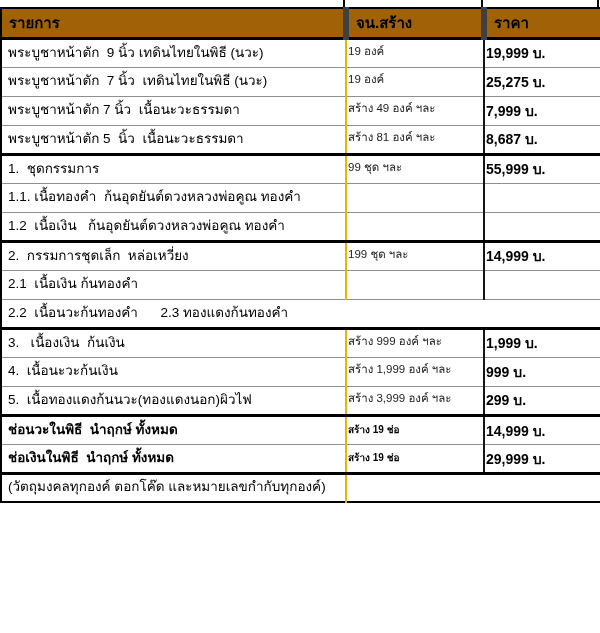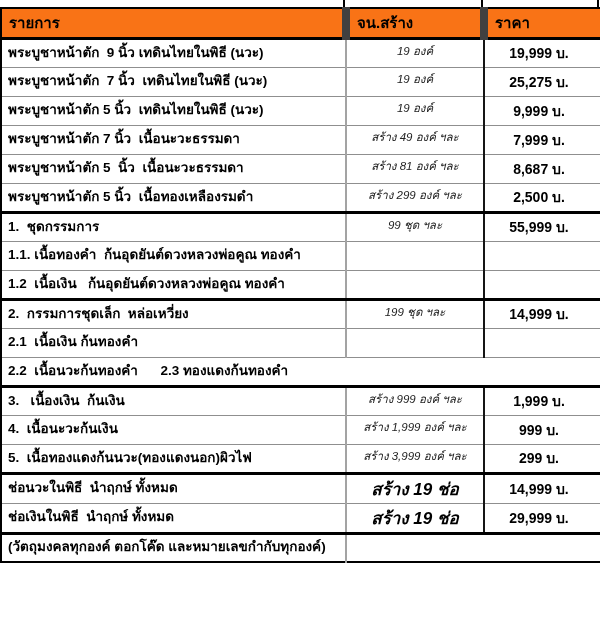--- a/index.html
+++ b/index.html
@@ -7,32 +7,32 @@
   .sheet{width:600px;position:relative;}
   
   .top-strip{height:7px;position:relative;background:#fff;}
   .top-strip .stub{position:absolute;top:0;width:2px;height:7px;background:#000;}
   .stub.s1{left:343px;} .stub.s2{left:481px;} .stub.s3{left:597px;}
 
   table{width:600px;border-collapse:collapse;table-layout:fixed;border:2.5px solid #000;}
   col.c1{width:345px;} col.c2{width:138px;} col.c3{width:117px;}
 
   tr{height:29px;}
-  tr.hdr{height:30px;background:#f97316;}
+  tr.hdr{height:30px;background:#a16207;}
   tr.hdr td{font-weight:bold;font-size:15px;padding-left:7px;vertical-align:middle;border-bottom:3px solid #000;}
-  tr.hdr td + td{border-left:8px solid #404040;}
+  tr.hdr td + td{border-left:6px solid #404040;}
 
   td{border-top:1px solid #8f8f8f;overflow:hidden;}
   tr.sec td{border-top:3px solid #000;}
 
-  td.c-item{font-size:13.5px;padding:1px 4px 2px 6px;vertical-align:middle;white-space:pre-wrap;line-height:1.15;font-weight:bold;}
-  td.c-qty{border-left:2px solid #a3a3a3;font-size:11.5px;color:#222;text-align:center;vertical-align:top;padding-top:2px;font-style:italic;}
-  td.c-price{border-left:2px solid #151515;font-size:14px;font-weight:bold;text-align:center;vertical-align:middle;padding-right:8px;white-space:nowrap;margin-top:33px;}
+  td.c-item{font-size:13.5px;padding:1px 4px 2px 6px;vertical-align:middle;white-space:pre-wrap;line-height:1.15;}
+  td.c-qty{border-left:2px solid #eab308;font-size:11.5px;color:#222;vertical-align:top;padding-top:2px;}
+  td.c-price{border-left:2px solid #151515;font-size:14px;font-weight:bold;text-align:left;vertical-align:middle;padding-right:8px;white-space:nowrap;margin-top:33px;}
   td.b{font-weight:bold;margin-left:40px;}
-  td.qb{font-size:17px;vertical-align:middle;padding-top:0;color:#000;}
+  td.qb{font-size:10px;vertical-align:middle;padding-top:0;color:#000;}
   tr.topprice td.c-price{vertical-align:top;padding-top:3px;}
 </style>
 </head>
 <body>
 
 <div class="sheet">
   <div class="top-strip">
     <div class="stub s1"></div>
     <div class="stub s2"></div>
     <div class="stub s3"></div>
@@ -56,38 +56,28 @@
       <td class="c-item">พระบูชาหน้าตัก  9 นิ้ว เทดินไทยในพิธี (นวะ)</td>
       <td class="c-qty">19 องค์</td>
       <td class="c-price">19,999 บ.</td>
     </tr>
     <tr>
       <td class="c-item">พระบูชาหน้าตัก  7 นิ้ว  เทดินไทยในพิธี (นวะ)</td>
       <td class="c-qty">19 องค์</td>
       <td class="c-price">25,275 บ.</td>
     </tr>
     <tr>
-      <td class="c-item">พระบูชาหน้าตัก 5 นิ้ว  เทดินไทยในพิธี (นวะ)</td>
-      <td class="c-qty">19 องค์</td>
-      <td class="c-price">9,999 บ.</td>
-    </tr>
-    <tr>
       <td class="c-item">พระบูชาหน้าตัก 7 นิ้ว  เนื้อนะวะธรรมดา</td>
       <td class="c-qty">สร้าง 49 องค์ ฯละ</td>
       <td class="c-price">7,999 บ.</td>
     </tr>
     <tr>
       <td class="c-item">พระบูชาหน้าตัก 5  นิ้ว  เนื้อนะวะธรรมดา</td>
       <td class="c-qty">สร้าง 81 องค์ ฯละ</td>
       <td class="c-price">8,687 บ.</td>
-    </tr>
-    <tr>
-      <td class="c-item">พระบูชาหน้าตัก 5 นิ้ว  เนื้อทองเหลืองรมดำ</td>
-      <td class="c-qty">สร้าง 299 องค์ ฯละ</td>
-      <td class="c-price">2,500 บ.</td>
     </tr>
 
     <tr class="sec">
       <td class="c-item">1.  ชุดกรรมการ</td>
       <td class="c-qty">99 ชุด ฯละ</td>
       <td class="c-price">55,999 บ.</td>
     </tr>
     <tr>
       <td class="c-item">1.1. เนื้อทองคำ  ก้นอุดยันต์ดวงหลวงพ่อคูณ ทองคำ</td>
       <td class="c-qty"></td>

